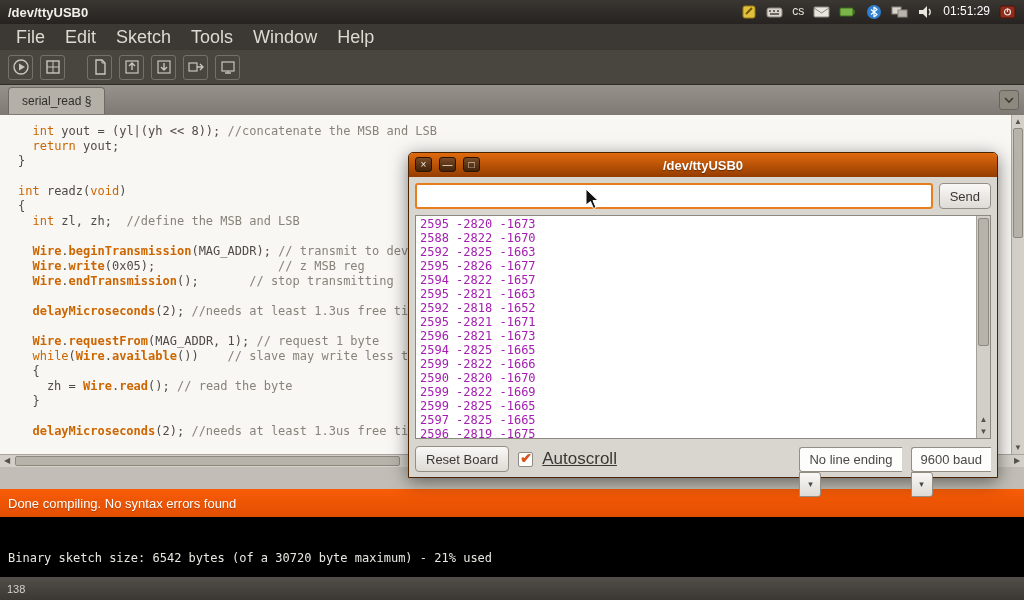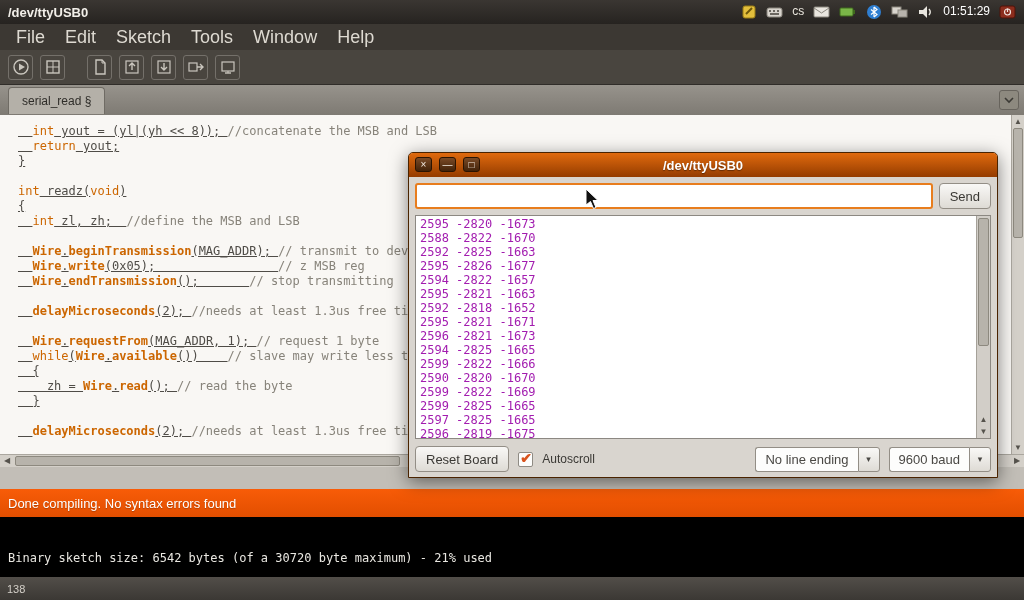--- a/index.html
+++ b/index.html
@@ -24,21 +24,21 @@
   .tool-gap { width:8px; }
 
   
   .tab-bar { height:30px; background:linear-gradient(#97938c,#7e7a73); display:flex; align-items:center; padding-left:8px; position:relative; }
   .tab { background:#b4b0a8; color:#2f2d29; font-size:12px; padding:6px 13px 6px; border-radius:4px 4px 0 0; border:1px solid #6f6b64; border-bottom:none; }
   .tab-menu-btn { position:absolute; right:5px; top:5px; width:20px; height:20px; border:1px solid #67635c; border-radius:3px; background:#8d897f; display:flex; align-items:center; justify-content:center; }
 
   
   .editor-wrap { height:339px; background:#f9f7f4; position:relative; overflow:hidden; }
   .code-lines { padding:9px 0 0 18px; font-family:"DejaVu Sans Mono",monospace; font-size:12px; line-height:15px; white-space:pre; }
-  .tok-p { color:#4f4c47;text-decoration:underline; }
+  .tok-p { color:#4f4c47; }
   .tok-k { color:#cc6600; }
   .tok-f { color:#cc6600; font-weight:bold; }
   .tok-c { color:#87837a; }
   .v-scrollbar { position:absolute; right:0; top:0; bottom:0; width:13px; background:#d4d0c9; border-left:1px solid #aba79f; }
   .v-scrollbar .arrow { height:13px; font-size:8px; color:#55524c; text-align:center; line-height:13px; }
   .v-scrollbar .thumb { position:absolute; top:13px; left:1px; right:1px; height:110px; background:#b7b3ab; border:1px solid #8d897f; border-radius:2px; }
   .v-scrollbar .arrow.down { position:absolute; bottom:0; left:0; right:0; }
 
   .h-scrollbar { height:13px; background:#d4d0c9; border-top:1px solid #aba79f; position:relative; }
   .h-scrollbar .arrow { position:absolute; top:0; width:14px; height:12px; font-size:8px; color:#55524c; text-align:center; line-height:12px; }
@@ -77,23 +77,23 @@
   .sm-output { flex:1; font-family:"DejaVu Sans Mono",monospace; font-size:12px; line-height:14px; color:#a21caf;
                padding:1px 4px; white-space:pre; overflow:hidden; }
   .sm-scrollbar { width:14px; background:#d2cec8; border-left:1px solid #a5a199; position:relative; }
   .sm-scrollbar .thumb { position:absolute; top:2px; left:1px; right:1px; height:128px; background:#b7b3ab; border:1px solid #8d897f; border-radius:2px; }
   .sm-scrollbar .arrow { position:absolute; left:0; right:0; height:12px; font-size:8px; color:#55524c; text-align:center; line-height:12px; }
   .sm-scrollbar .arrow.up2 { bottom:12px; }
   .sm-scrollbar .arrow.down2 { bottom:0; }
   .sm-controls { display:flex; align-items:center; gap:9px; height:30px; }
   .checkbox { width:15px; height:15px; background:#fdfdfc; border:1px solid #8f8b84; border-radius:2px; position:relative; }
   .checkbox .check { position:absolute; left:1px; top:-3px; color:#d9541e; font-size:14px; font-weight:bold; }
-  .check-label { font-size:12px; color:#3a3834; }
+  .check-label { font-size:17px; color:#3a3834;text-decoration:underline; }
   .spacer { flex:1; }
-  .combo { display:flex; height:25px; }
+  .combo { display:flex; height:25px;flex-direction:column; }
   .combo-text { background:#fdfdfc; border:1px solid #938e86; border-right:none; border-radius:3px 0 0 3px;
                 font-size:13px; color:#4a4844; padding:0 9px; line-height:23px; white-space:nowrap; }
   .combo-arrow { width:22px; background:linear-gradient(#f9f8f6,#dedbd5); border:1px solid #938e86; border-radius:0 3px 3px 0;
                  font-size:9px; color:#4a4844; text-align:center; line-height:23px; }
 
   .mouse-cursor { position:absolute; left:586px; top:189px; z-index:60; }
 </style>
 </head>
 <body>
 

